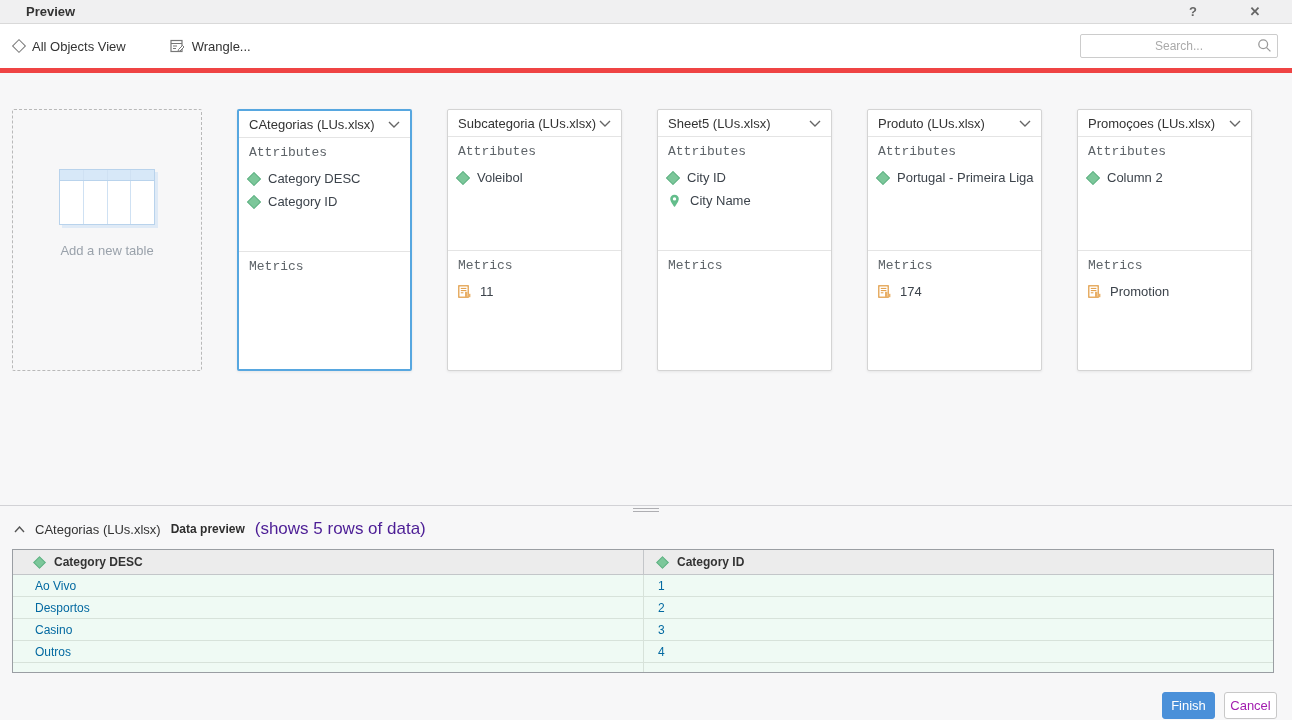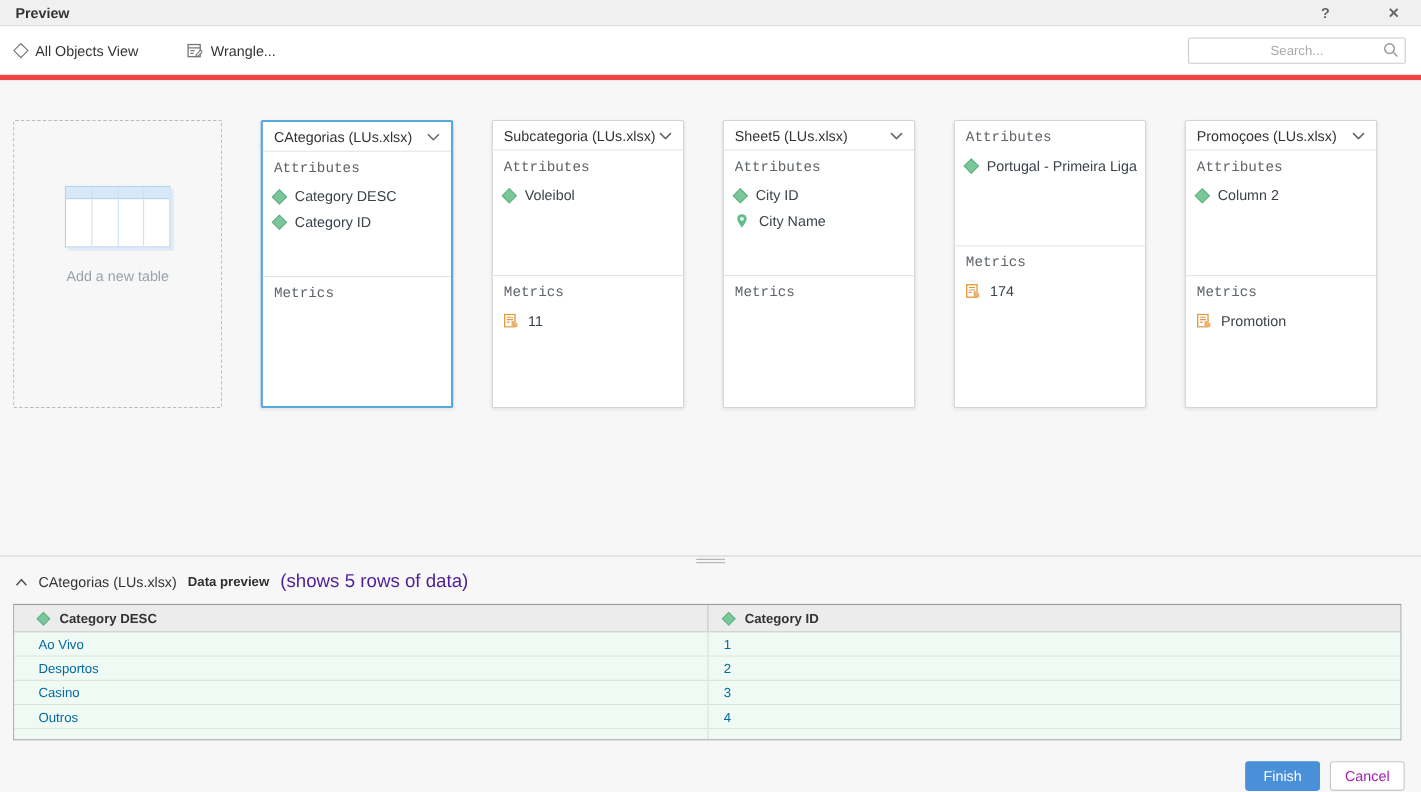--- a/index.html
+++ b/index.html
@@ -1,21 +1,21 @@
 <!DOCTYPE html>
 <html><head>
 <meta charset="utf-8">
 <style>
   * { margin:0; padding:0; box-sizing:border-box; }
   html,body { width:1292px; height:720px; overflow:hidden; }
   body { font-family:"Liberation Sans", sans-serif; background:#f7f7f8; color:#333; }
 
   
   .titlebar { height:24px; background:#f0f0f1; border-bottom:1px solid #d9d9d9;
-    display:flex; align-items:center; padding:0 14px;gap:40px; }
+    display:flex; align-items:center; padding:0 26px;gap:40px; }
   .titlebar .title { font-size:13px; font-weight:bold; color:#333; }
   .titlebar .spacer { flex:1; }
   .tb-icon { color:#666; font-size:13px; font-weight:bold; width:22px; text-align:center; cursor:pointer; }
 
   
   .toolbar { height:49px; background:#fff; border-bottom:5px solid #ef4444;
     display:flex; align-items:center; padding:0 14px; }
   .tool-btn { display:flex; align-items:center; gap:8px; font-size:13px; color:#333; margin-right:44px; cursor:pointer; }
   .diamond-outline { width:10px; height:10px; border:1px solid #777; transform:rotate(45deg); background:transparent; }
   .toolbar .spacer { flex:1; }
@@ -70,21 +70,21 @@
   .phead-row .pcell + .pcell { border-left:1px solid #c3c6c9; padding-left:14px; }
   .phead-row .diamond-icon { width:9px; height:9px; }
   .drow { background:#effaf4; border-bottom:1px solid #d7e2da; }
   .drow .pcell { height:21px; color:#0369a1; padding-left:22px; }
   .drow .pcell + .pcell { border-left:1px solid #d7e2da; padding-left:14px; }
   .drow.partial { height:9px; border-bottom:none; }
   .drow.partial .pcell { height:9px; }
 
   
   .footer { display:flex; justify-content:flex-end; gap:9px; padding:19px 15px 0 0; }
-  .btn { width:68px; height:27px; border-radius:3px; font-size:13px; font-family:"Liberation Sans", sans-serif; cursor:pointer; }
+  .btn { width:53px; height:27px; border-radius:3px; font-size:13px; font-family:"Liberation Sans", sans-serif; cursor:pointer; }
   .btn-primary { background:#4a90d9; border:1px solid #4a90d9; color:#fff; }
   .btn-secondary { background:#fff; border:1px solid #c8c8c8; color:#a21caf; }
 </style>
 </head>
 <body>
 
 <div class="titlebar">
   <span class="title">Preview</span>
   <span class="spacer"></span>
   <span class="tb-icon">?</span>
@@ -211,20 +211,26 @@
           </svg>
         <span>City Name</span>
       </div>
     </div>
     <div class="card-metrics">
       <div class="sec-label">Metrics</div>
     </div>
   </div>
 
   <div class="card">
+    <div class="card-head">
+      <span class="card-title">Produto (LUs.xlsx)</span>
+      <svg width="12" height="7" viewBox="0 0 12 7">
+          <polyline points="1,1 6,6 11,1" fill="none" stroke="#666" stroke-width="1.4"></polyline>
+        </svg>
+    </div>
     <div class="card-attrs">
       <div class="sec-label">Attributes</div>
       <div class="obj-item">
         <span class="diamond-icon"></span>
         <span style="white-space:nowrap;">Portugal - Primeira Liga</span>
       </div>
     </div>
     <div class="card-metrics">
       <div class="sec-label">Metrics</div>
       <div class="obj-item">

